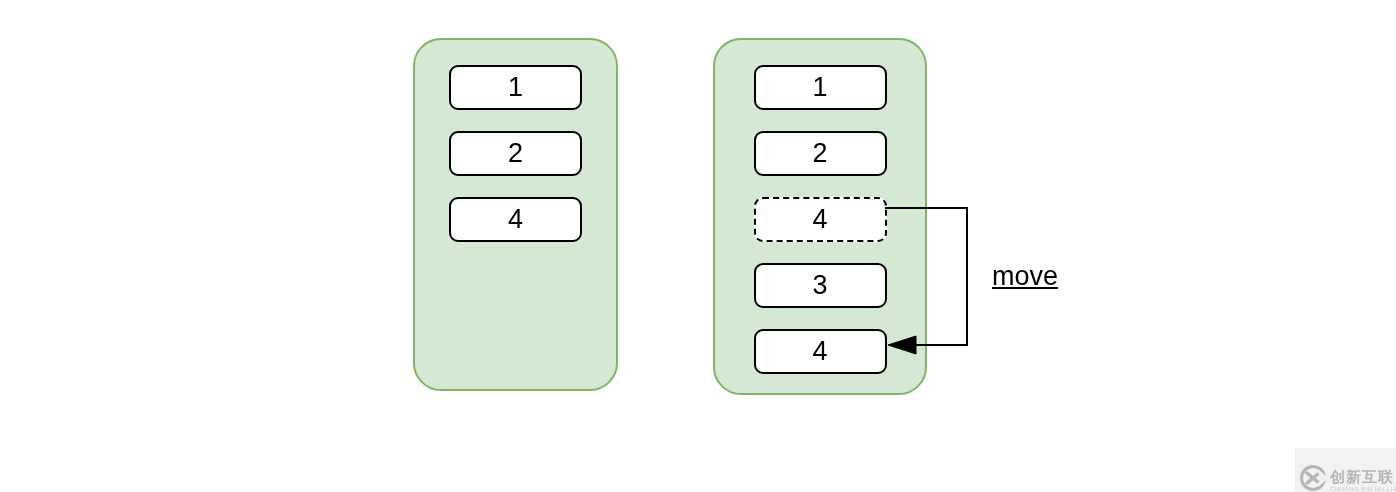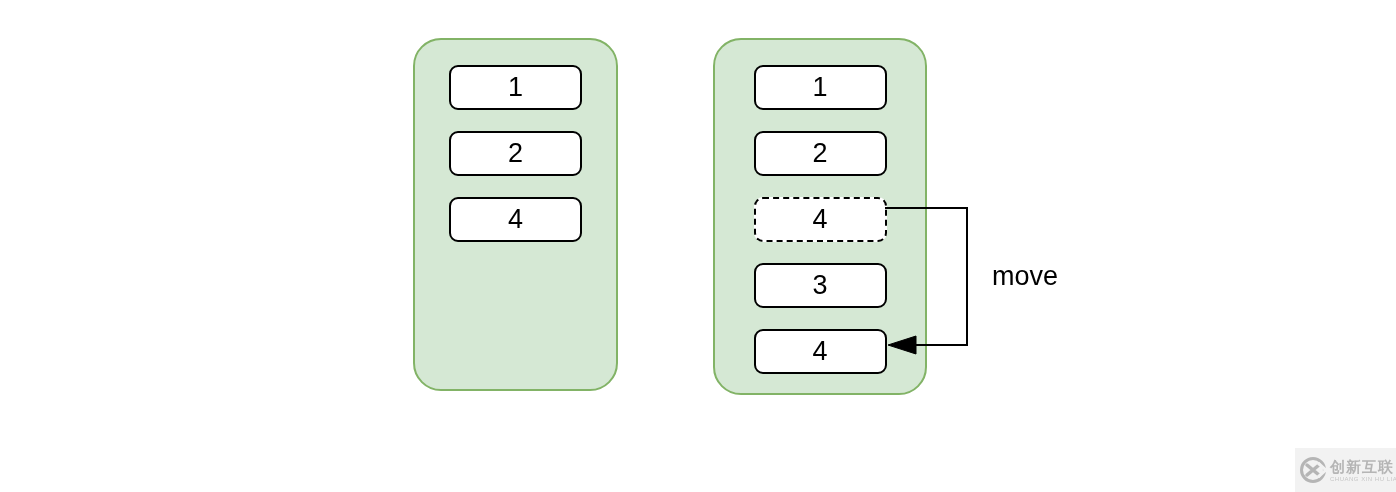--- a/index.html
+++ b/index.html
@@ -66,30 +66,31 @@
   .move-label {
     position: absolute;
     left: 975px;
     top: 262px;
     width: 100px;
     height: 28px;
     line-height: 28px;
     text-align: center;
     font-size: 27px;
     color: #000000;
+    text-decoration: underline;
   }
   .watermark {
     position: absolute;
     left: 1295px;
     top: 448px;
     width: 101px;
     height: 44px;
     background: #f2f2f2;
     display: flex;
-    align-items: center;
+    align-items: flex-end;
     padding-left: 4px;
     box-sizing: border-box;
   }
   .wm-logo {
     flex: 0 0 auto;
     width: 28px;
     height: 28px;
     margin-right: 3px;
   }
   .wm-text {

